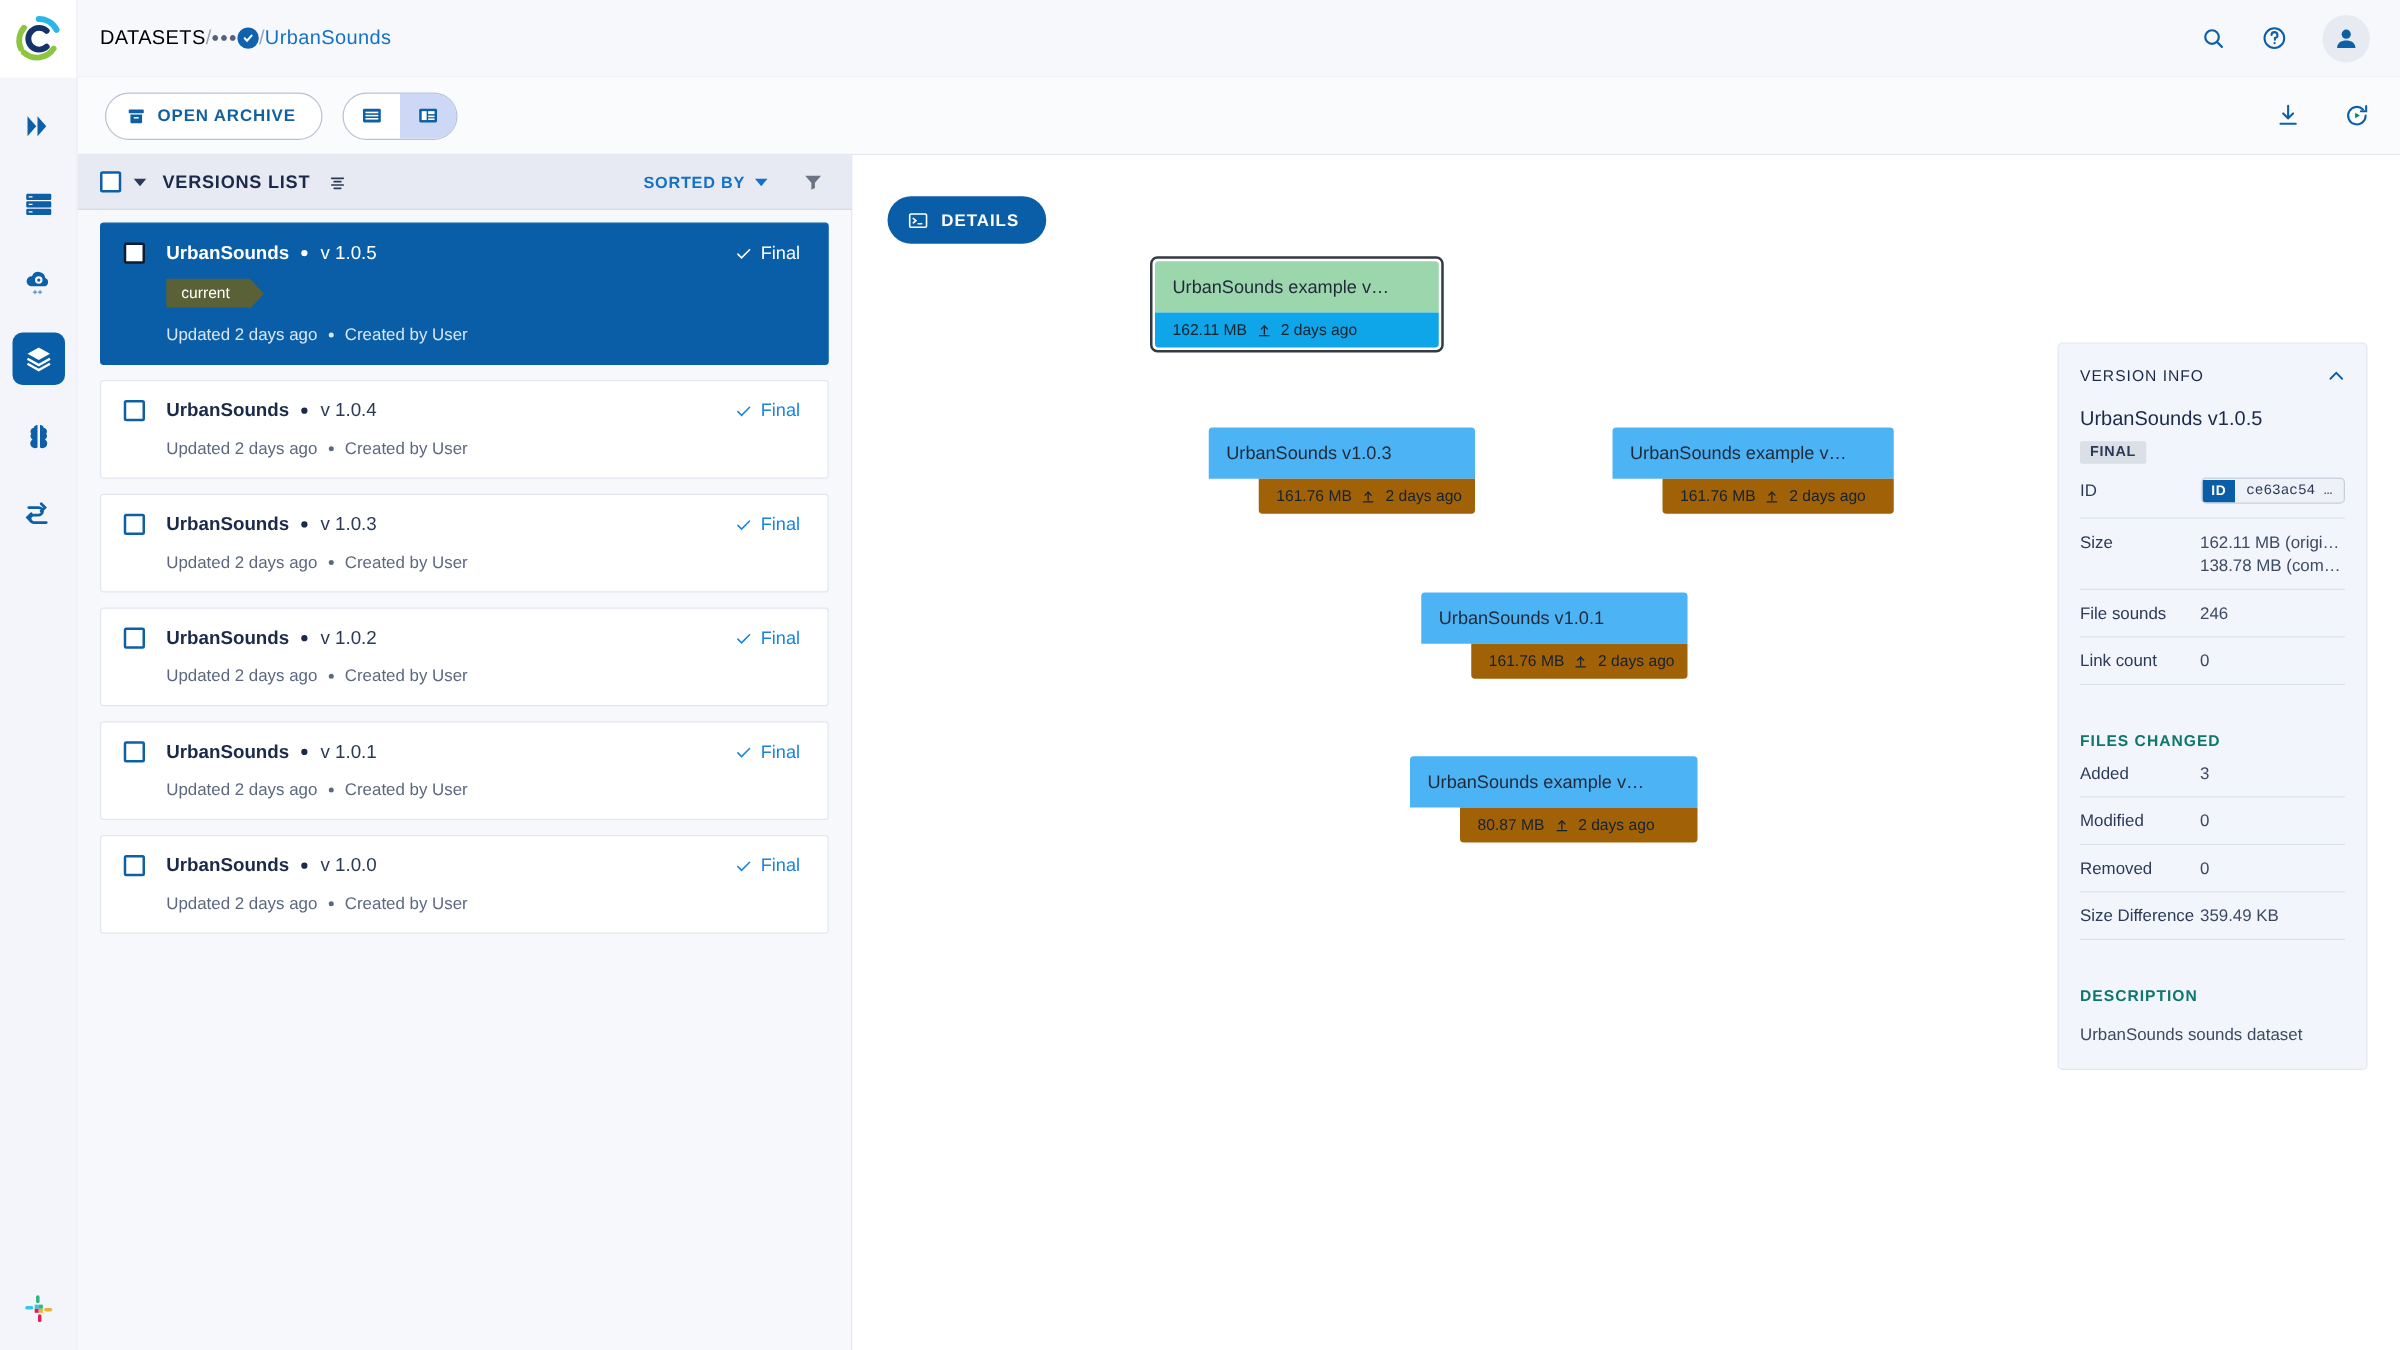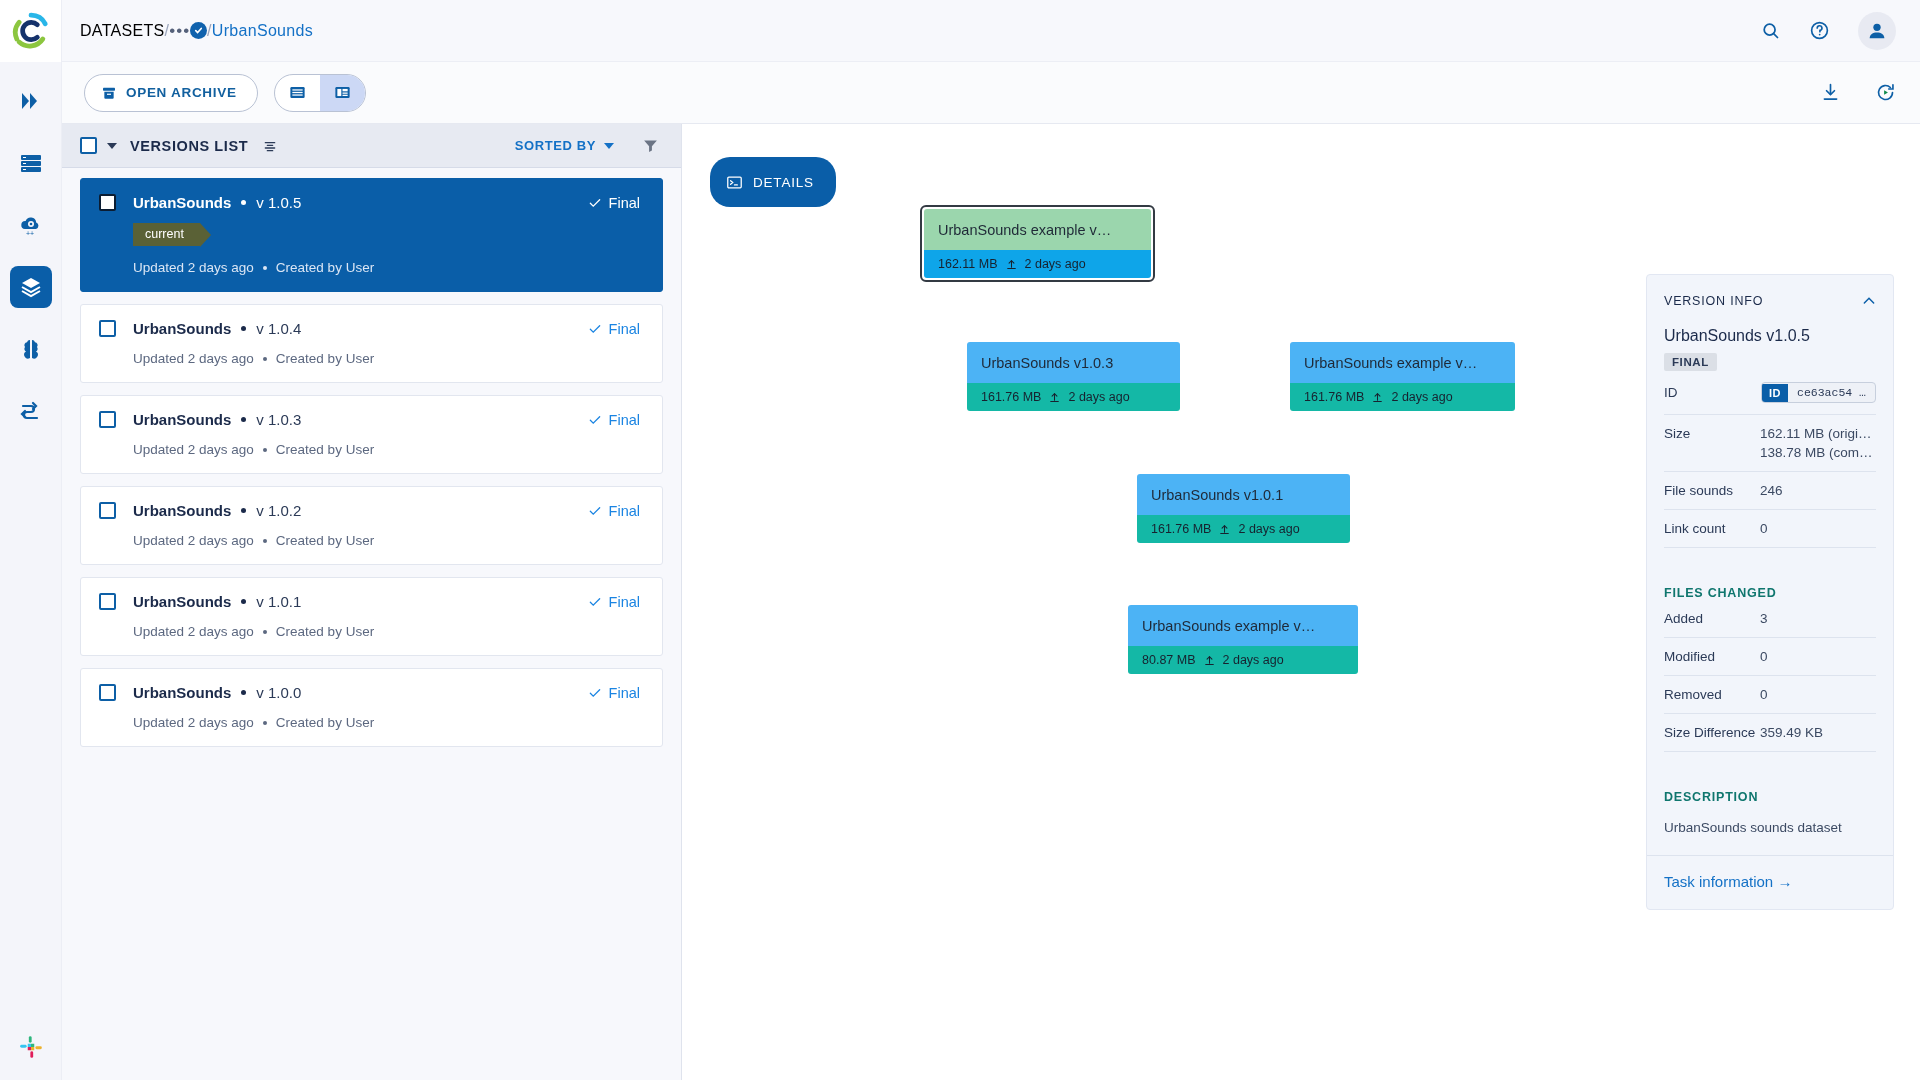--- a/index.html
+++ b/index.html
@@ -130,37 +130,37 @@
     border-left: 11px solid #5a6136;
   }
   .vmeta { margin-top: 14px; margin-left: 34px; font-size: 13.5px; color: #5c6880; display: flex; align-items: center; }
   .vmeta .sep { margin: 0 9px; width: 4px; height: 4px; border-radius: 50%; background: #5c6880; display: inline-block; }
   .vcard.sel .vmeta { color: #dbe6f5; }
   .vcard.sel .vmeta .sep { background: #dbe6f5; }
 
   
   .graph { flex: 1; position: relative; background: #ffffff; min-width: 0; }
   .details-btn {
-    position: absolute; left: 28px; top: 33px; height: 50px;
+    position: absolute; left: 28px; top: 33px; height: 38px;
     background: #0a5ea8; color: #fff; border-radius: 20px;
     display: inline-flex; align-items: center; gap: 10px; padding: 0 22px 0 16px;
-    font-size: 13.5px; font-weight: 400; letter-spacing: .8px; cursor: pointer;
+    font-size: 13.5px; font-weight: 700; letter-spacing: .8px; cursor: pointer;
   }
   .gsvg { position: absolute; inset: 0; }
   .node { position: absolute; cursor: pointer; }
   .node .n-top {
     height: 41px; display: flex; align-items: center; padding: 0 14px;
     font-size: 14.5px; color: #1f2937; white-space: nowrap; overflow: hidden;
   }
   .node .n-bot {
     height: 28px; display: flex; align-items: center; padding: 0 14px; gap: 7px;
     font-size: 12.5px; color: #17222f; white-space: nowrap;
   }
   .node.blue .n-top { background: #4cb3f5; border-radius: 3px 3px 0 0; }
-  .node.blue .n-bot { background: #14b8a6; border-radius: 0 0 3px 3px; }
+  .node.blue .n-bot { background: #a16207; border-radius: 0 0 3px 3px; margin-left: 40px; }
   .node.green { border: 2.5px solid #333a43; border-radius: 6px; padding: 2px; background: #fff; }
   .node.green .n-top { background: #9bd6ad; border-radius: 3px 3px 0 0; }
   .node.green .n-bot { background: #0ea5e9; border-radius: 0 0 3px 3px; }
 
   
   .ipanel {
     position: absolute; right: 26px; top: 150px; width: 248px;
     background: #f2f5fb; border: 1px solid #e2e7f2; border-radius: 4px;
     padding: 0 0 0 0;
   }
@@ -648,21 +648,18 @@
                 </div>
                 <div class="kv">
                   <span class="k">Size Difference</span>
                   <span class="v">359.49 KB</span>
                 </div>
               </div>
 
             <div class="sect-title">DESCRIPTION</div>
             <div class="desc-text">UrbanSounds sounds dataset</div>
           </div>
-          <div class="ip-foot">
-            <span class="task-link">Task information →</span>
-          </div>
         </div>
       </div>
 
     </div>
   </div>
 </div>
 
 </body></html>

